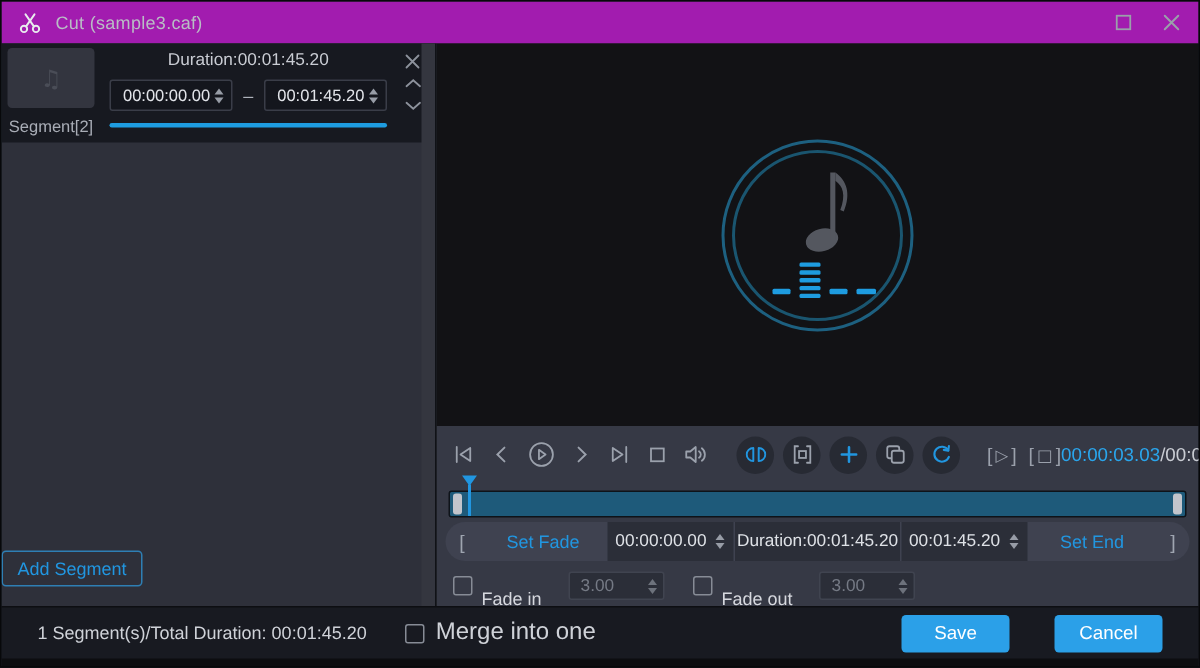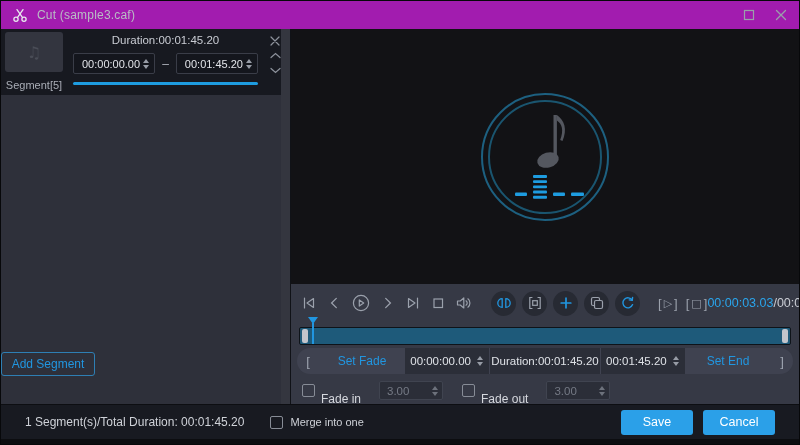--- a/index.html
+++ b/index.html
@@ -30,21 +30,21 @@
   .seg-inputs { display:flex; align-items:center; gap:7px; margin-top:4px; }
   .spinbox { flex:1; height:21px; background:#14161d; border:1px solid #3a3d48; border-radius:2px; display:flex; align-items:center; padding:0 4px 0 8px; cursor:text; }
   .spinbox .val { flex:1; font-size:11px; color:#e2e4e9; white-space:nowrap; }
   .dash { color:#aeb2bb; font-size:12px; }
   .seg-bar { height:3px; background:#1e9ce0; border-radius:2px; margin-top:8px; }
   .seg-side { width:26px; flex:0 0 auto; display:flex; flex-direction:column; align-items:center; gap:4px; padding-top:4px; }
   .side-ic { width:12px; height:11px; display:flex; align-items:center; justify-content:center; cursor:pointer; }
 
   .scroll-track { position:absolute; top:0; right:0; width:9px; height:100%; background:#34363f; cursor:pointer; }
 
-  .left-buttons { position:absolute; left:0; bottom:28px; width:100%; display:flex; justify-content:space-between; gap:22px; }
+  .left-buttons { position:absolute; left:0; bottom:13px; width:100%; display:flex; justify-content:space-between; gap:22px; }
   .ghost-btn { height:24px; background:transparent; border:1px solid #2e7fb4; border-radius:3px; color:#2196e0; font-size:12px; font-family:inherit; cursor:pointer; }
   .ghost-btn.add { width:94px; }
   .ghost-btn.split { width:104px; }
 
   
   .preview { height:255px; background:#121215; display:flex; align-items:center; justify-content:center; flex:0 0 auto; }
 
   
   .controls { flex:1; background:#363945; padding:5px 6px 0 6px; }
   .transport { height:28px; display:flex; align-items:center; padding:0 4px; }
@@ -94,23 +94,23 @@
   .spinner { display:flex; flex-direction:column; align-items:center; gap:2px; cursor:pointer; padding:0 1px; }
   .sp-up { width:0; height:0; border-left:3.5px solid transparent; border-right:3.5px solid transparent; border-bottom:4.5px solid #979ca6; }
   .sp-down { width:0; height:0; border-left:3.5px solid transparent; border-right:3.5px solid transparent; border-top:4.5px solid #979ca6; }
   .spinner.dim .sp-up { border-bottom-color:#6d727c; }
   .spinner.dim .sp-down { border-top-color:#6d727c; }
 
   
   .footer { height:40px; flex:0 0 auto; background:#181a21; border-top:1px solid #0d0e12; border-bottom:5px solid #0c0d10; display:flex; align-items:center; padding:0 24px; }
   .summary { font-size:12px; color:#cfd2d8; white-space:nowrap; }
   .merge-wrap { display:flex; align-items:center; gap:7px; margin-left:26px; }
-  .merge-label { font-size:11px; color:#cfd2d8; white-space:nowrap; }
+  .merge-label { font-size:16px; color:#cfd2d8; white-space:nowrap; }
   .footer-btns { margin-left:auto; display:flex; gap:10px; }
-  .solid-btn { width:72px; height:25px; background:#2ba0e8; color:#ffffff; border:none; border-radius:3px; font-size:12.5px; font-family:inherit; cursor:pointer; }
+  .solid-btn { width:72px; height:25px; background:#2ba0e8; color:#ffffff; border:none; border-radius:3px; font-size:12.5px; font-family:inherit; cursor:pointer;margin-left:20px; }
 
   svg { display:block; }
 </style>
 </head>
 <body>
 
 <div class="window">
 
   <div class="titlebar">
     <span class="ticon">
@@ -137,21 +137,21 @@
   </div>
 
   <div class="bodyrow">
 
     <div class="left-panel">
       <div class="segment-card">
         <div class="thumb-col">
           <div class="thumb">
             <span class="note-glyph">♫</span>
           </div>
-          <div class="seg-label">Segment[5]</div>
+          <div class="seg-label">Segment[2]</div>
         </div>
         <div class="seg-content">
           <div class="seg-duration">Duration:00:01:45.20</div>
           <div class="seg-inputs">
             <div class="spinbox">
               <span class="val">00:00:00.00</span>
               <span class="spinner">
                   <span class="sp-up"></span>
                   <span class="sp-down"></span>
                 </span>

